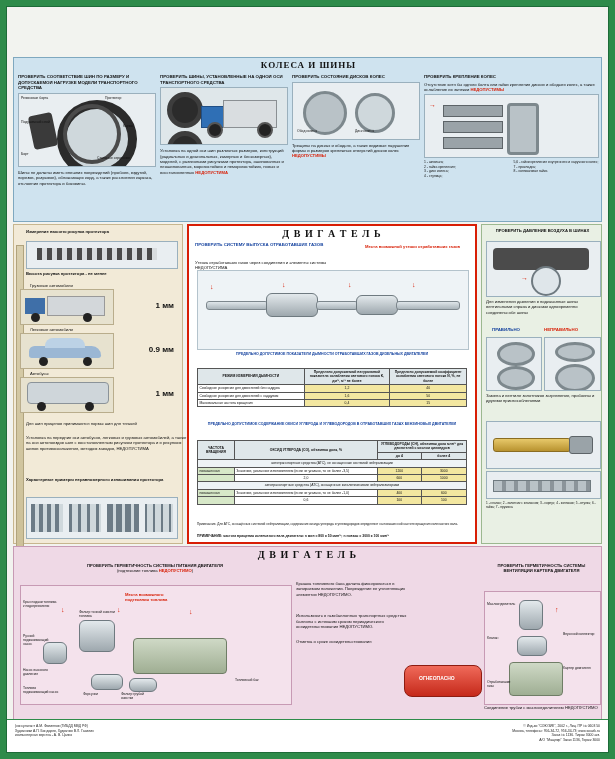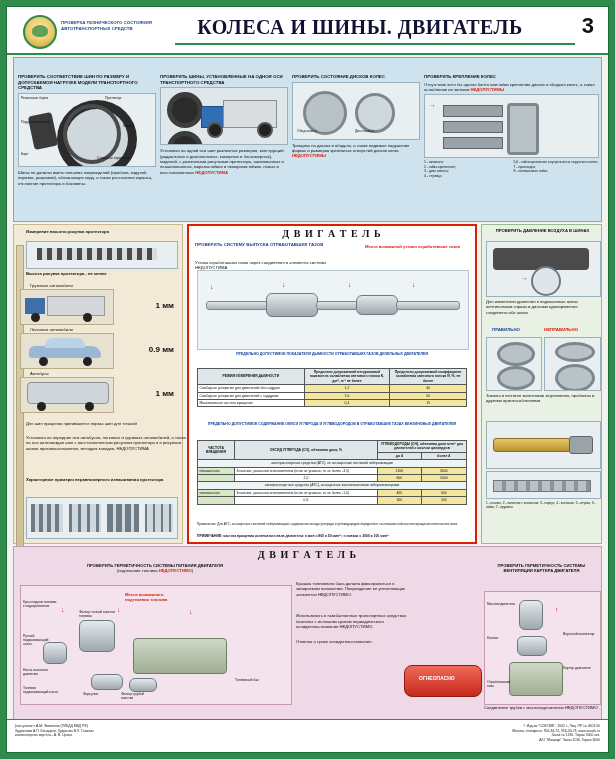--- a/index.html
+++ b/index.html
@@ -157,32 +157,23 @@
   }
   .foot-l{position:absolute;left:8px;top:4px;width:230px;font-size:3.4px;line-height:4.6px;color:#222;}
   .foot-r{position:absolute;right:8px;top:4px;width:250px;font-size:3.4px;line-height:4.6px;color:#222;text-align:right;}
 </style>
 </head>
 <body>
 
 <div class="poster">
  <div class="inner">
 
-  <div class="header">
-    <div class="logo"></div>
-    <div class="hdr-sub">
-      <div>ПРОВЕРКА ТЕХНИЧЕСКОГО СОСТОЯНИЯ</div>
-      <div>АВТОТРАНСПОРТНЫХ СРЕДСТВ</div>
-    </div>
-    <div class="hdr-title">КОЛЕСА И ШИНЫ. ДВИГАТЕЛЬ</div>
-    <div class="hdr-rule"></div>
-    <div class="hdr-page">3</div>
-  </div>
 
   <div class="panel tyres">
+    <div class="tyres-head band-title">КОЛЕСА  И  ШИНЫ</div>
 
     <div class="col c1">
       <div class="colhead">ПРОВЕРИТЬ СООТВЕТСТВИЕ ШИН ПО РАЗМЕРУ И ДОПУСКАЕМОЙ НАГРУЗКЕ МОДЕЛИ ТРАНСПОРТНОГО СРЕДСТВА</div>
       <div class="imgbox tyre-cs">
         <div class="ring"></div>
         <div class="tread"></div>
         <div class="side"></div>
         <div class="lbl" style="left:2px;top:2px;width:34px;">Резиновые борта</div>
         <div class="lbl" style="left:86px;top:2px;width:30px;">Протектор</div>
         <div class="lbl" style="left:2px;top:26px;width:30px;">Подушечный слой</div>

